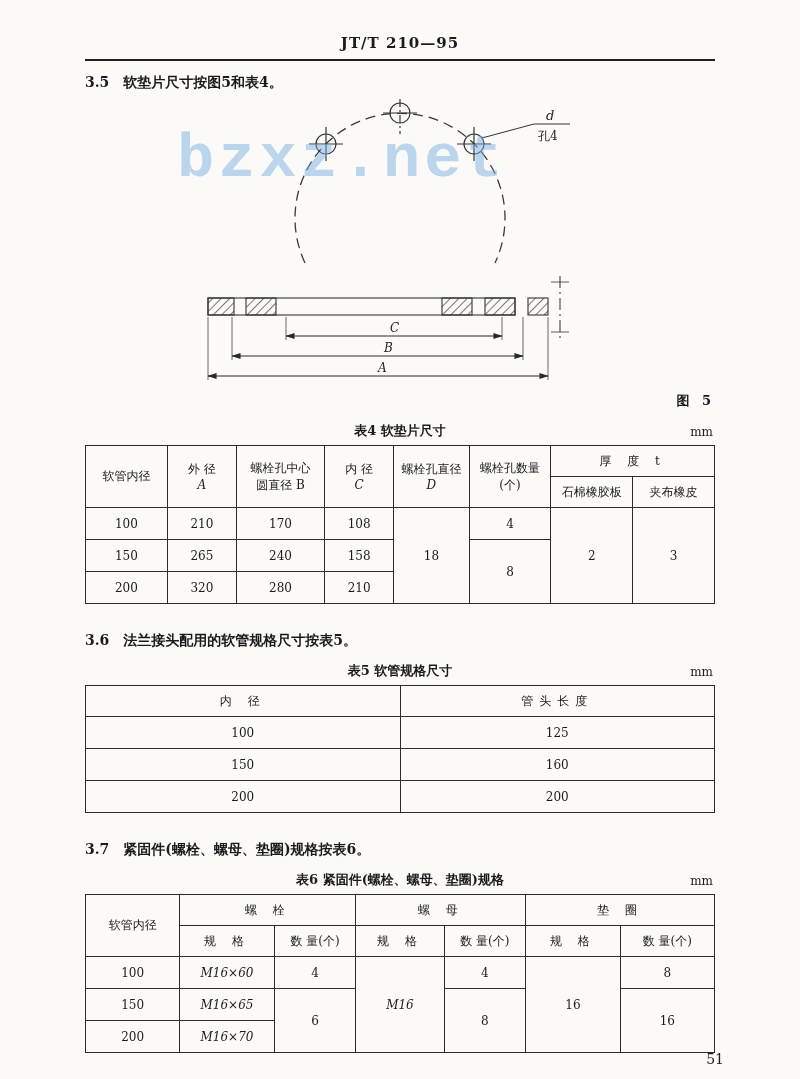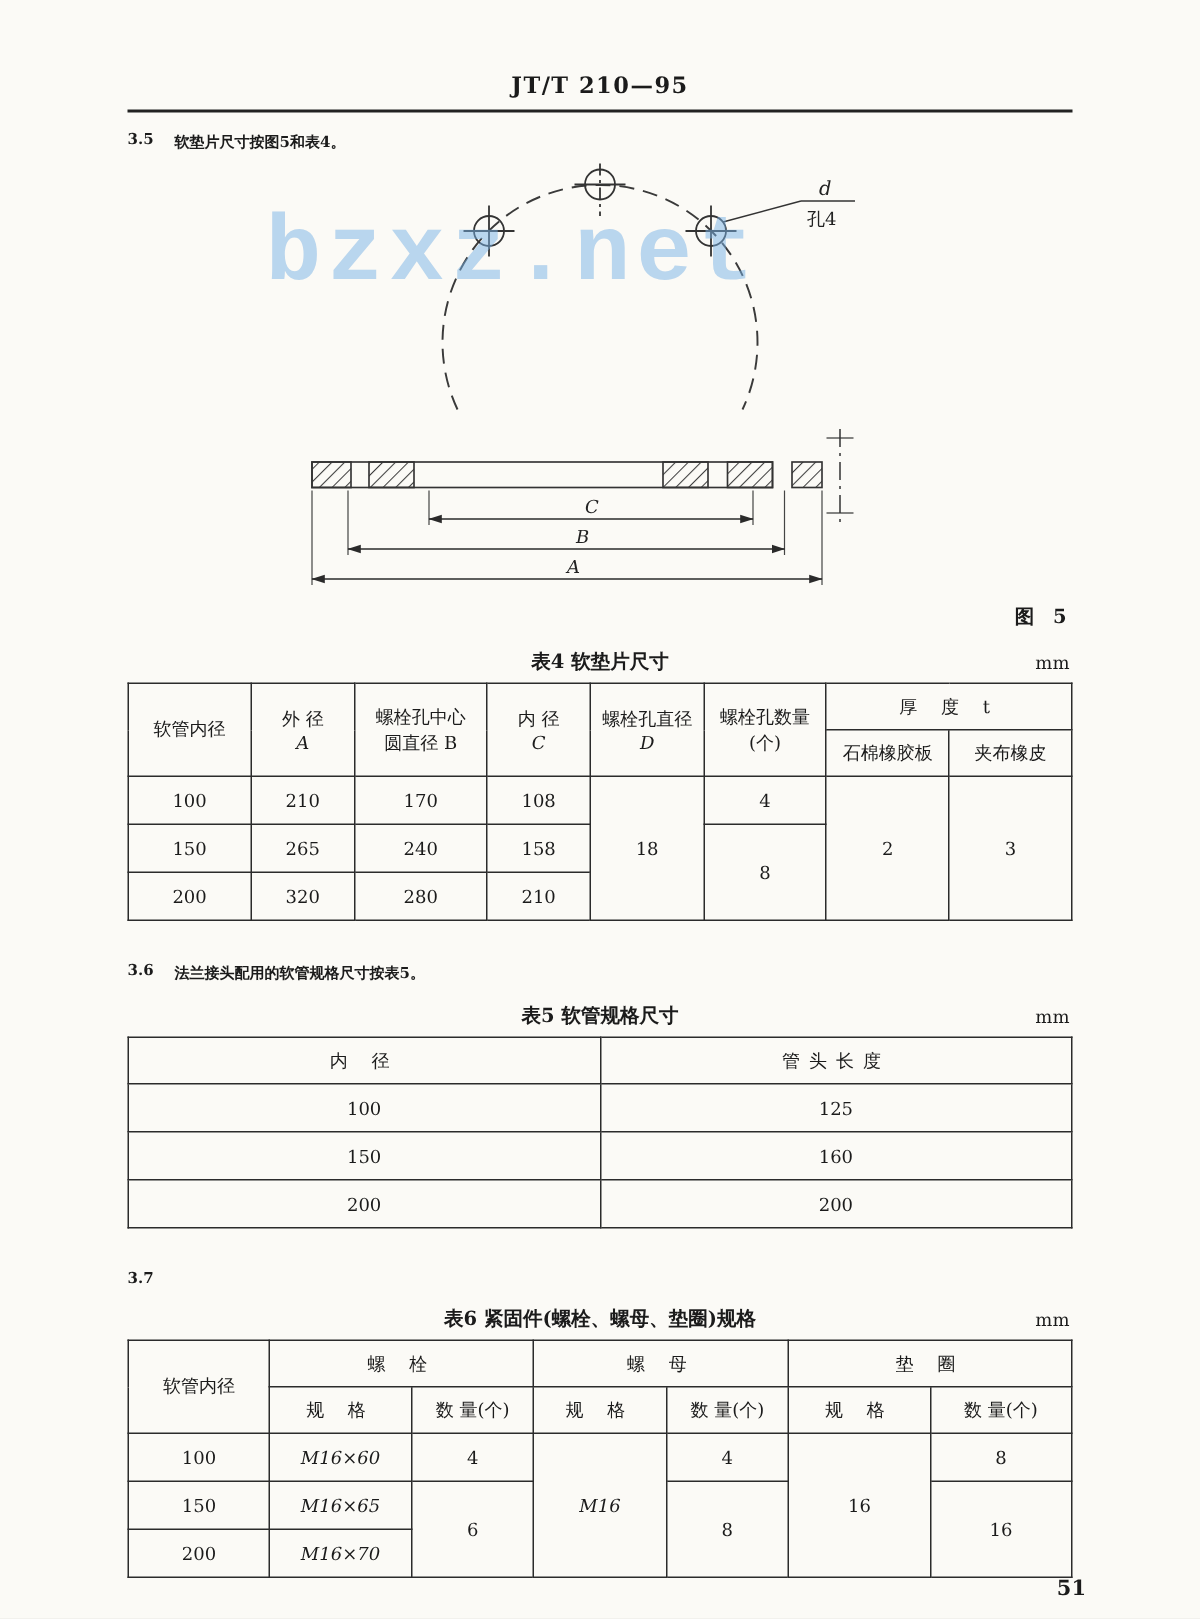--- a/index.html
+++ b/index.html
@@ -1,37 +1,37 @@
 <!DOCTYPE html>
 <html><head>
 <meta charset="utf-8">
 <style>
   html,body{margin:0;padding:0;}
   body{width:800px;height:1079px;background:#d8d8d4;font-family:"DejaVu Serif","Liberation Serif",serif;}
   .page{position:relative;width:800px;height:1079px;margin:0 auto;background:#fbfaf6;color:#1b1b1b;overflow:hidden;}
-  .doc-header{padding-top:48px;text-align:center;font-size:15px;font-weight:bold;letter-spacing:1px;}
+  .doc-header{padding-top:34px;text-align:center;font-size:15px;font-weight:bold;letter-spacing:1px;}
   .header-rule{height:2px;background:#222;margin:7px 85px 0 85px;}
   .content{padding:0 85px;}
-  .para{display:flex;gap:14px;font-size:10px;font-weight:bold;margin-top:13px;}
+  .para{display:flex;gap:14px;font-size:14px;font-weight:bold;margin-top:13px;}
   .para.heading{font-size:13.5px;margin-top:32px;}
   .figure{position:relative;margin-top:6px;}
   .fig-svg{display:block;margin:0 auto;}
   .watermark{position:absolute;left:92px;top:26px;font-family:Liberation Mono, monospace;
              font-size:62px;font-weight:bold;letter-spacing:4px;color:rgba(120,178,230,0.5);pointer-events:none;}
   .fig-caption{text-align:right;font-size:13px;font-weight:bold;letter-spacing:4px;margin-top:2px;}
   .tbl-title{position:relative;text-align:center;font-size:13px;font-weight:bold;margin:12px 0 5px;}
   .tbl-title .unit{position:absolute;right:2px;bottom:1px;font-weight:normal;font-size:12px;letter-spacing:0;}
   table{width:100%;border-collapse:collapse;table-layout:fixed;border:1.5px solid #222;}
   th,td{border:1px solid #2b2b2b;text-align:center;vertical-align:middle;font-size:12px;font-weight:normal;padding:3px 2px;}
   th{height:24px;}
   td{height:25px;}
   .sp{letter-spacing:6px;}
   .sym{font-style:italic;}
   .mt-lg{margin-top:28px;}
-  .page-num{position:absolute;right:76px;bottom:12px;font-size:14px;font-weight:bold;text-align:center;}
+  .page-num{position:absolute;right:76px;bottom:12px;font-size:14px;font-weight:normal;text-align:center;}
 </style>
 </head>
 <body>
 
 <div class="page">
 
   <div class="doc-header">JT/T 210—95</div>
   <div class="header-rule"></div>
 
   <div class="content">
@@ -219,20 +219,21 @@
       </tr>
       <tr>
         <td>200</td>
         <td>200</td>
       </tr>
     </tbody>
       </table>
 
     <div class="para mt-lg">
       <span>3.7</span>
+      <span>紧固件(螺栓、螺母、垫圈)规格按表6。</span>
     </div>
 
     <div class="tbl-title">
       <span>表6 紧固件(螺栓、螺母、垫圈)规格</span>
       <span class="unit">mm</span>
     </div>
     <table>
       <colgroup>
         <col style="width:15%">
           <col style="width:15%">

